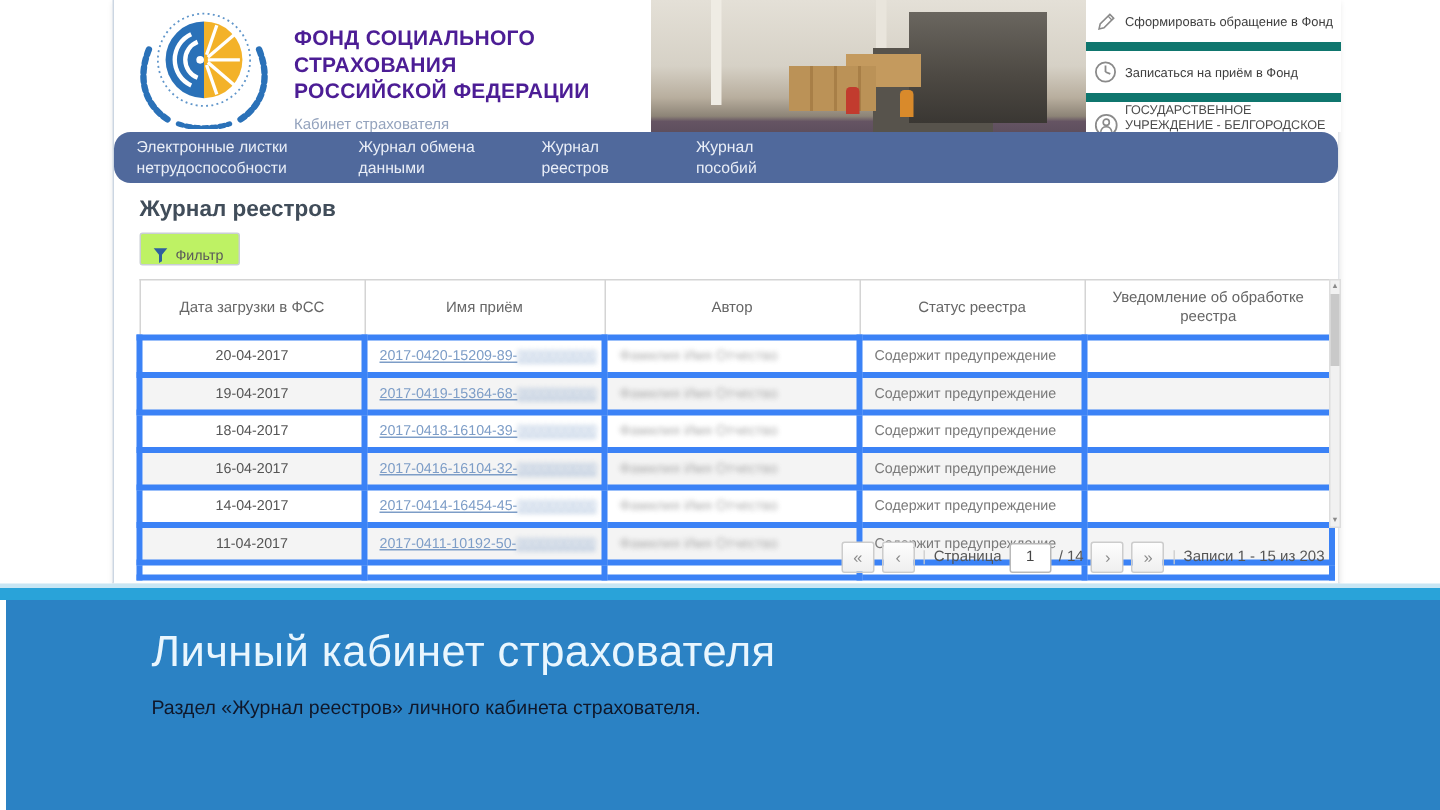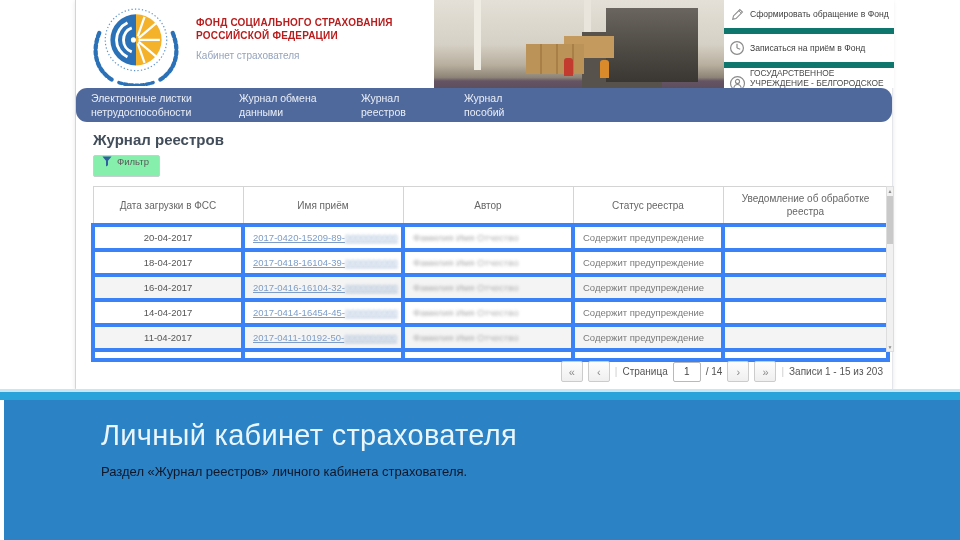--- a/index.html
+++ b/index.html
@@ -8,21 +8,21 @@
 
   
   .shot{position:absolute;left:75px;top:0;width:818px;height:389px;background:#fff;
         border-left:1px solid #ccd6e2;border-right:1px solid #e3e6ea;border-bottom:1px solid #dfe3e8;
         box-shadow:0 1px 4px rgba(0,0,0,.10);box-sizing:border-box;}
 
   
   .hdr{position:absolute;left:0;top:0;width:100%;height:88px;background:#fff;}
   .logo{position:absolute;left:8px;top:4px;width:104px;height:82px;}
   .org{position:absolute;left:120px;top:17px;width:238px;}
-  .org-name{font-size:10px;font-weight:bold;color:#b91c1c;line-height:1.25;letter-spacing:.2px;}
+  .org-name{font-size:14px;font-weight:bold;color:#4c1d95;line-height:1.25;letter-spacing:.2px;}
   .cab{font-size:10px;color:#94a3bd;margin-top:8px;}
 
   
   .photo{position:absolute;left:358px;top:0;width:290px;height:88px;overflow:hidden;
     background:linear-gradient(180deg,#e4e0d7 0%,#d6d1c6 50%,#b8ae9e 74%,#8d8477 88%,#655463 92%,#5e4f5e 100%);}
   .photo .machine{position:absolute;right:26px;top:8px;width:92px;height:74px;
     background:linear-gradient(180deg,#6a665f,#4c4842 60%,#3a3733);box-shadow:-30px 18px 0 -6px #57534c;}
   .photo .boxes{position:absolute;left:92px;top:44px;width:58px;height:30px;
     background:repeating-linear-gradient(90deg,#bb9257 0 14px,#a87f47 14px 16px);
     box-shadow:34px -12px 0 -4px #c49a5e;}
@@ -39,22 +39,22 @@
   .action.gov .lbl{font-size:8.4px;color:#4a4a4a;}
 
   
   .nav{position:absolute;left:0;top:88px;width:100%;height:34px;background:#50699c;border-radius:11px;}
   .nav-item{position:absolute;top:4px;color:#e9eef7;font-size:10.5px;line-height:1.3;cursor:pointer;}
   .nav-item.n0{left:15px;} .nav-item.n1{left:163px;} .nav-item.n2{left:285px;} .nav-item.n3{left:388px;}
 
   
   .content{position:absolute;left:0;top:122px;width:100%;height:267px;background:#fff;}
   .page-title{position:absolute;left:17px;top:9px;font-size:15px;font-weight:bold;color:#414d5a;}
-  .filter-btn{position:absolute;left:17px;top:33px;height:20px;padding:0 10px 0 8px;display:flex;align-items:flex-start;gap:5px;
-    background:#86efac;border:1px solid #c9ced4;border-radius:2px;font-size:9.5px;color:#5a5a5a;cursor:pointer;}
+  .filter-btn{position:absolute;left:17px;top:33px;height:20px;padding:0 10px 0 8px;display:flex;align-items:flex-end;gap:5px;
+    background:#bef264;border:1px solid #c9ced4;border-radius:2px;font-size:9.5px;color:#5a5a5a;cursor:pointer;}
 
   
   .tbl{position:absolute;left:15px;top:64px;width:795px;border-collapse:collapse;table-layout:fixed;}
   .tbl th{border:1px solid #d4d4d4;background:#fff;color:#666;font-weight:normal;font-size:10px;
     text-align:center;vertical-align:middle;height:32px;padding:2px 6px;line-height:1.3;}
   .tbl td{border:4px solid #3b82f6;font-size:9.5px;color:#555;height:21px;padding:0 8px;overflow:hidden;white-space:nowrap;}
   .tbl tr.even td{background:#f4f4f4;}
   .tbl td.c-date{text-align:center;}
   .tbl td.c-file,.tbl td.c-author{text-align:left;}
   .tbl td.c-status{color:#7a7a7a;}
@@ -206,20 +206,27 @@
         </tr>
       </thead>
       <tbody>
         <tr>
           <td class="c-date">20-04-2017</td>
           <td class="c-file"><a class="file-link"><span>2017-0420-15209-89-</span><span class="redacted">0000000000</span></a></td>
           <td class="c-author"><span class="redacted">Фамилия Имя Отчество</span></td>
           <td class="c-status">Содержит предупреждение</td>
           <td class="c-notif"></td>
         </tr>
+        <tr class="even">
+          <td class="c-date">19-04-2017</td>
+          <td class="c-file"><a class="file-link"><span>2017-0419-15364-68-</span><span class="redacted">0000000000</span></a></td>
+          <td class="c-author"><span class="redacted">Фамилия Имя Отчество</span></td>
+          <td class="c-status">Содержит предупреждение</td>
+          <td class="c-notif"></td>
+        </tr>
         <tr>
           <td class="c-date">18-04-2017</td>
           <td class="c-file"><a class="file-link"><span>2017-0418-16104-39-</span><span class="redacted">0000000000</span></a></td>
           <td class="c-author"><span class="redacted">Фамилия Имя Отчество</span></td>
           <td class="c-status">Содержит предупреждение</td>
           <td class="c-notif"></td>
         </tr>
         <tr class="even">
           <td class="c-date">16-04-2017</td>
           <td class="c-file"><a class="file-link"><span>2017-0416-16104-32-</span><span class="redacted">0000000000</span></a></td>

